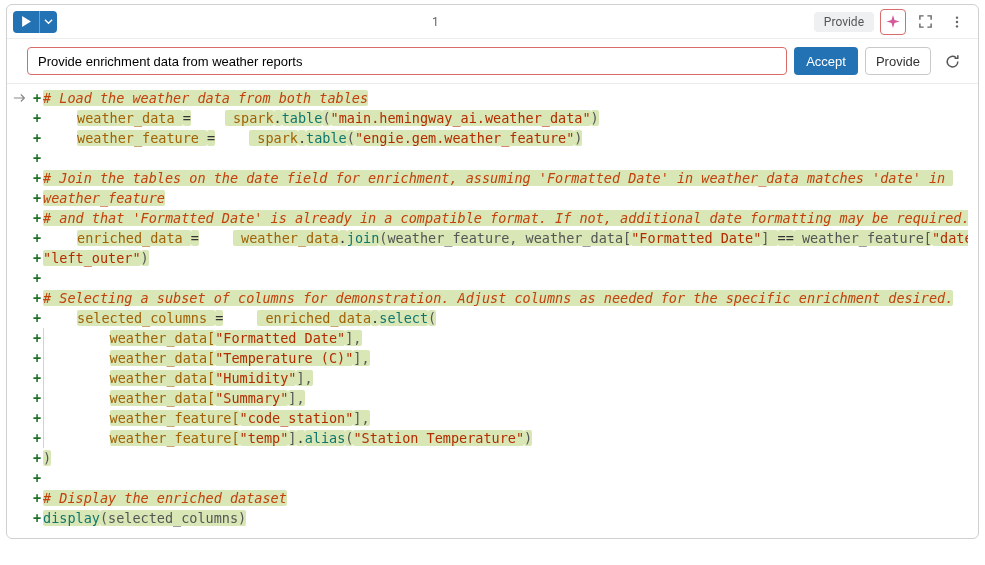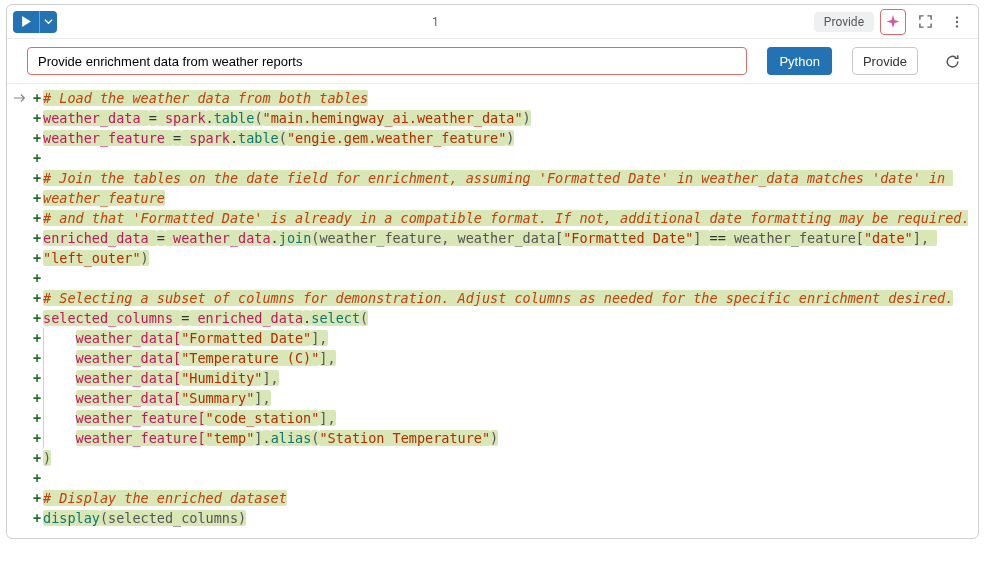--- a/index.html
+++ b/index.html
@@ -69,21 +69,21 @@
   }
   .icon-btn {
     width: 26px; height: 26px;
     display: flex; align-items: center; justify-content: center;
     border-radius: 4px;
     cursor: pointer;
   }
   
   .prompt-row {
     display: flex; align-items: flex-end;
-    gap: 20px;
+    gap: 7px;
     padding: 8px 12px 8px 20px;
     border-bottom: 1px solid #ececec;
   }
   .prompt-input {
     flex: 1;
     height: 28px;
     border: 1px solid #d96b6b;
     border-radius: 4px;
     padding: 0 10px;
     font-size: 13px;
@@ -152,21 +152,21 @@
   .code-line {
     height: 20px;
   }
   .hl {
     background: #d8e7b5;
     border-radius: 2px;
   }
   .com   { color: #c2410c; font-style: italic; }
   .str   { color: #b22c00; }
   .fn    { color: #0f766e; }
-  .id    { color: #be185d; }
+  .id    { color: #a16207; margin-left: 34px; }
   .op    { color: #333; }
   .par   { color: #555; }
   .indent-guide {
     border-left: 1px solid #d0d6c0;
     display: inline-block;
     height: 100%;
     margin-right: -1px;
   }
 </style>
 </head>
@@ -203,21 +203,21 @@
       <svg width="14" height="14" viewBox="0 0 16 16" fill="#666">
         <circle cx="8" cy="3" r="1.4"></circle>
           <circle cx="8" cy="8" r="1.4"></circle>
           <circle cx="8" cy="13" r="1.4"></circle>
       </svg>
     </div>
   </div>
 
   <div class="prompt-row">
     <input class="prompt-input" type="text" value="Provide enrichment data from weather reports" style="">
-    <button class="accept-btn">Python</button>
+    <button class="accept-btn">Accept</button>
     <button class="reject-btn">Provide</button>
     <div class="regen-btn">
       <svg width="17" height="17" viewBox="0 0 16 16" stroke="#555" stroke-width="1.4" fill="none">
         <path d="M13 8 A5 5 0 1 1 11.2 4.3"></path>
           <path d="M13 2 V5 H10" fill="none"></path>
       </svg>
     </div>
   </div>
 
   <div class="code-area">

